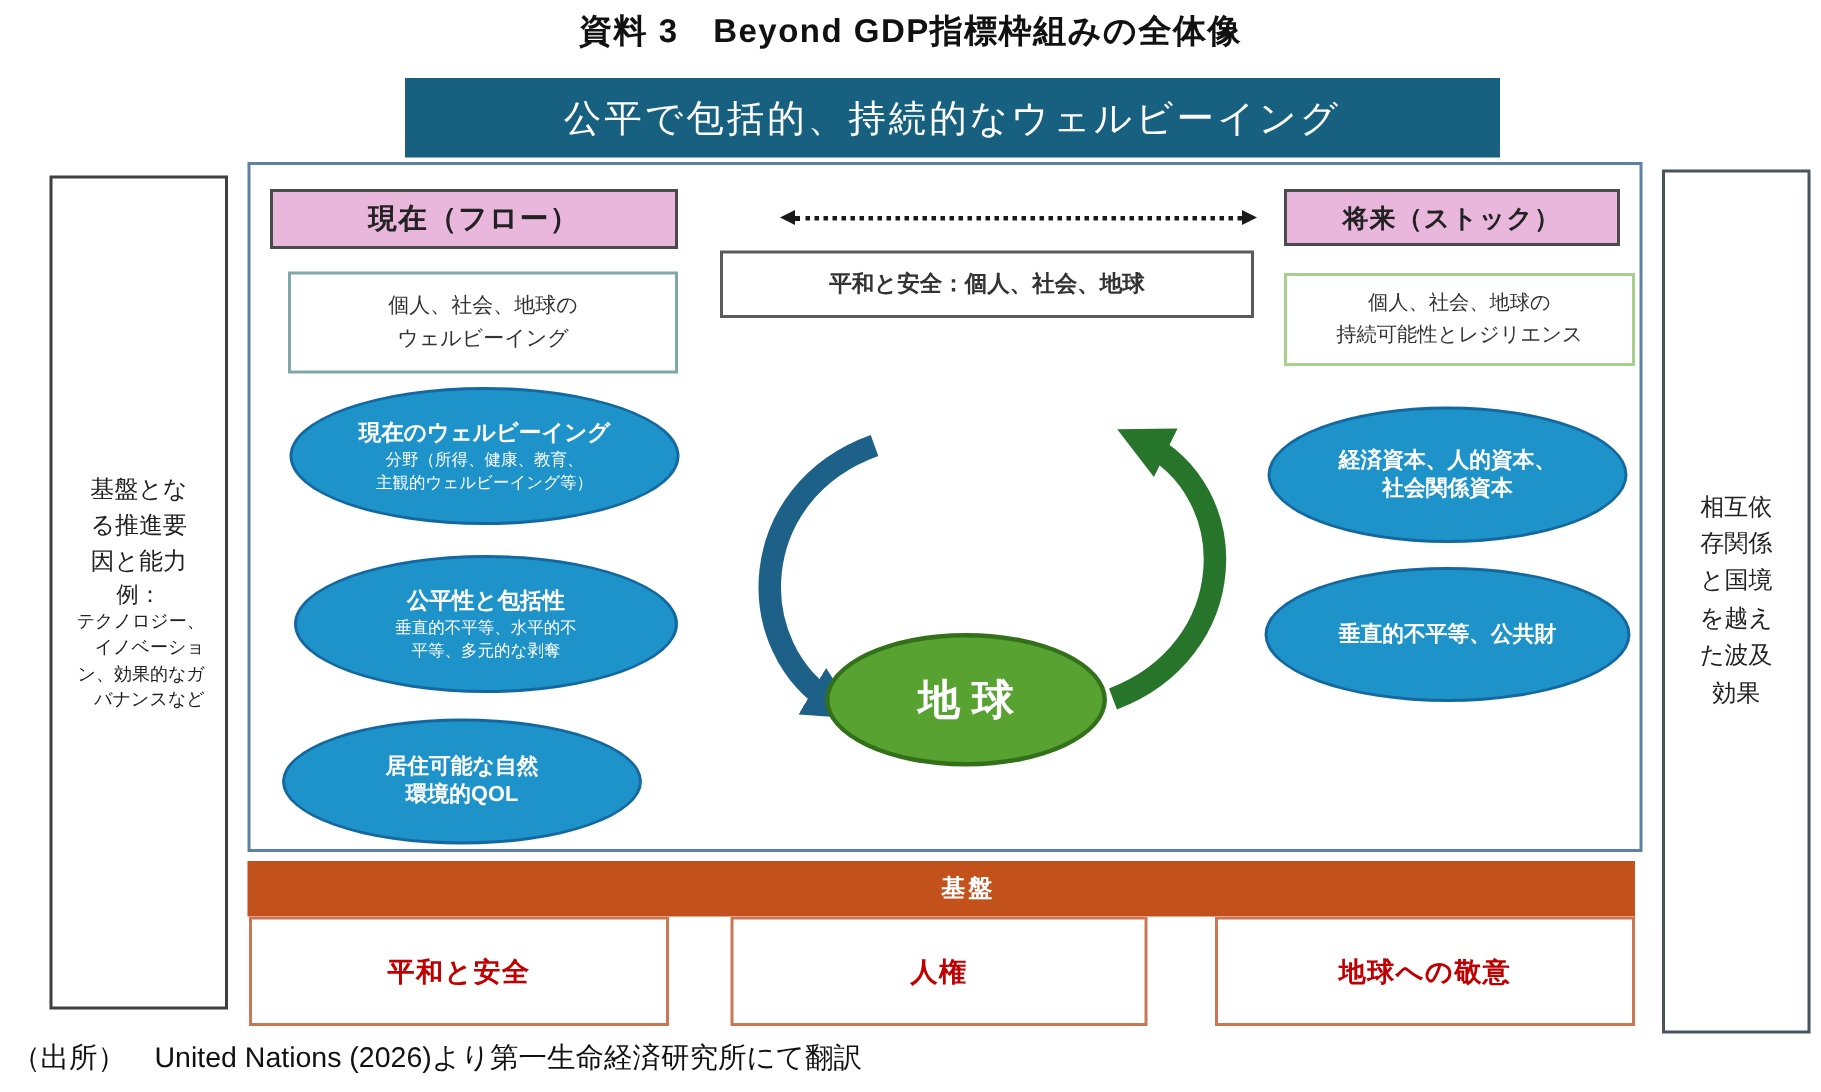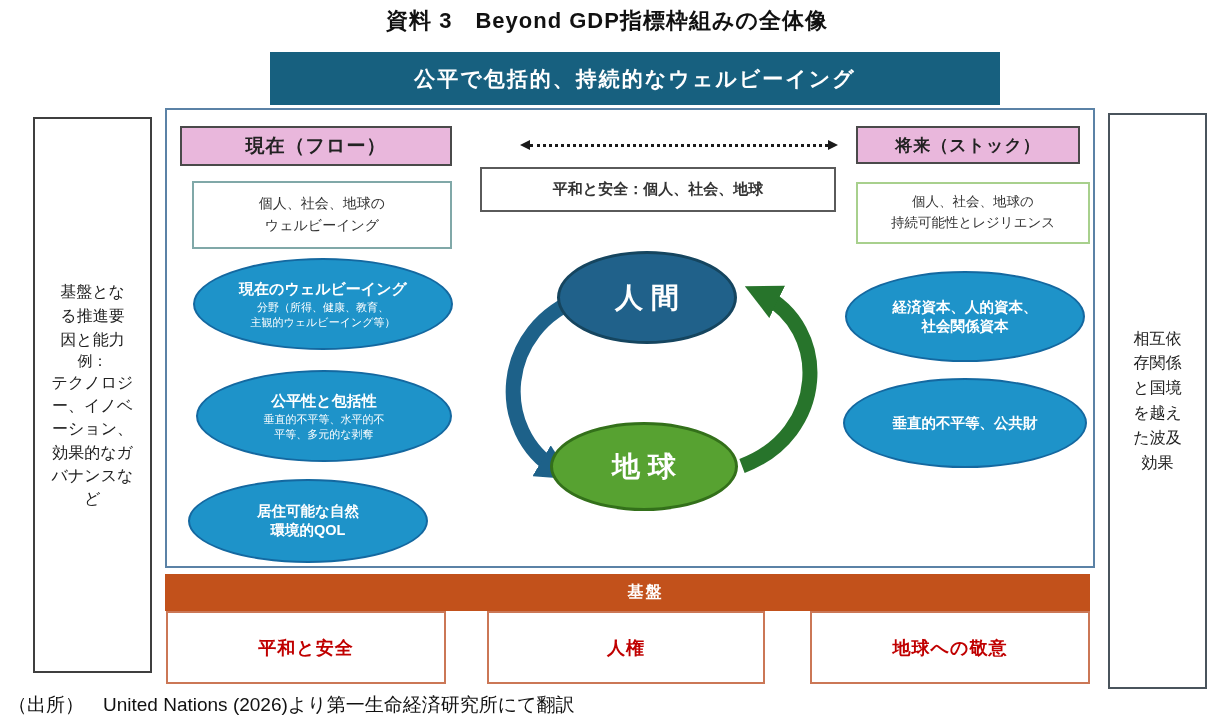--- a/index.html
+++ b/index.html
@@ -6,30 +6,30 @@
   html,body { background:#ffffff; }
   body { font-family:"Liberation Sans","DejaVu Sans",sans-serif; color:#1a1a1a; }
   #page { position:relative; width:1214px; height:728px; background:#ffffff; overflow:hidden; }
 
   .abs { position:absolute; }
   .flexc { display:flex; align-items:center; justify-content:center; text-align:center; }
   .pre { white-space:pre-line; }
 
   #title { top:6px; left:0; width:100%; text-align:center; font-size:22px; font-weight:bold; letter-spacing:1px; color:#111; }
 
-  #banner { left:270px; top:52px; width:730px; height:53px; background:#17607F; color:#fff; font-size:21px; font-weight:bold; letter-spacing:2px; }
+  #banner { left:270px; top:52px; width:730px; height:53px; background:#17607F; color:#fff; font-size:25px; font-weight:normal; letter-spacing:2px; }
 
   #main-box { left:165px; top:108px; width:930px; height:460px; border:2px solid #5B82A6; background:#fff; }
 
   
   #left-panel { left:33px; top:117px; width:119px; height:556px; border:2px solid #3f3f3f; background:#fff;
                 display:flex; flex-direction:column; align-items:center; justify-content:center; }
   #left-panel .heading { width:72px; font-size:16px; line-height:1.5; text-align:center; color:#222; }
   #left-panel .ex-label { font-size:15px; color:#222; text-align:center; }
-  #left-panel .ex-text { width:88px; font-size:16px; line-height:1.45; text-align:center; color:#222; }
+  #left-panel .ex-text { width:88px; font-size:12px; line-height:1.45; text-align:right; color:#222; }
   #right-panel { left:1108px; top:113px; width:99px; height:576px; border:2px solid #4a545c; background:#fff; }
   #right-panel .txt { width:54px; font-size:16px; line-height:1.55; text-align:center; color:#222; }
 
   
   .pink { background:#E9B7DC; border:2px solid #4a4a4a; color:#222; font-weight:bold; }
   #flow-header { left:180px; top:126px; width:272px; height:40px; font-size:19px; letter-spacing:1px; }
   #stock-header { left:856px; top:126px; width:224px; height:38px; font-size:17px; letter-spacing:1px; }
 
   
   #dashed-arrow { left:520px; top:139px; width:318px; height:12px; display:flex; align-items:center; }
@@ -141,21 +141,20 @@
         <path d="M0,0 L10,5 L0,10 z" fill="#1D6189"></path>
       </marker>
       <marker id="mgreen" viewBox="0 0 10 10" refX="5" refY="5" markerWidth="2.4" markerHeight="2.4" orient="auto">
         <path d="M0,0 L10,5 L0,10 z" fill="#27742B"></path>
       </marker>
     </defs>
     <path d="M 118 57 C 32 88, 28 192, 92 230" fill="none" stroke="#1D6189" stroke-width="15" marker-end="url(#mblue)"></path>
     <path d="M 277 226 C 362 194, 366 88, 296 54" fill="none" stroke="#27742B" stroke-width="15" marker-end="url(#mgreen)"></path>
   </svg>
 
-  <div id="human" class="abs flexc">人間</div>
   <div id="planet" class="abs flexc">地球</div>
 
   <div id="foundation-bar" class="abs flexc">基盤</div>
   <div id="f-box1" class="abs flexc f-box">平和と安全</div>
   <div id="f-box2" class="abs flexc f-box">人権</div>
   <div id="f-box3" class="abs flexc f-box">地球への敬意</div>
 
   <div id="source" class="abs">（出所）　United Nations (2026)より第一生命経済研究所にて翻訳</div>
 
 </div>

